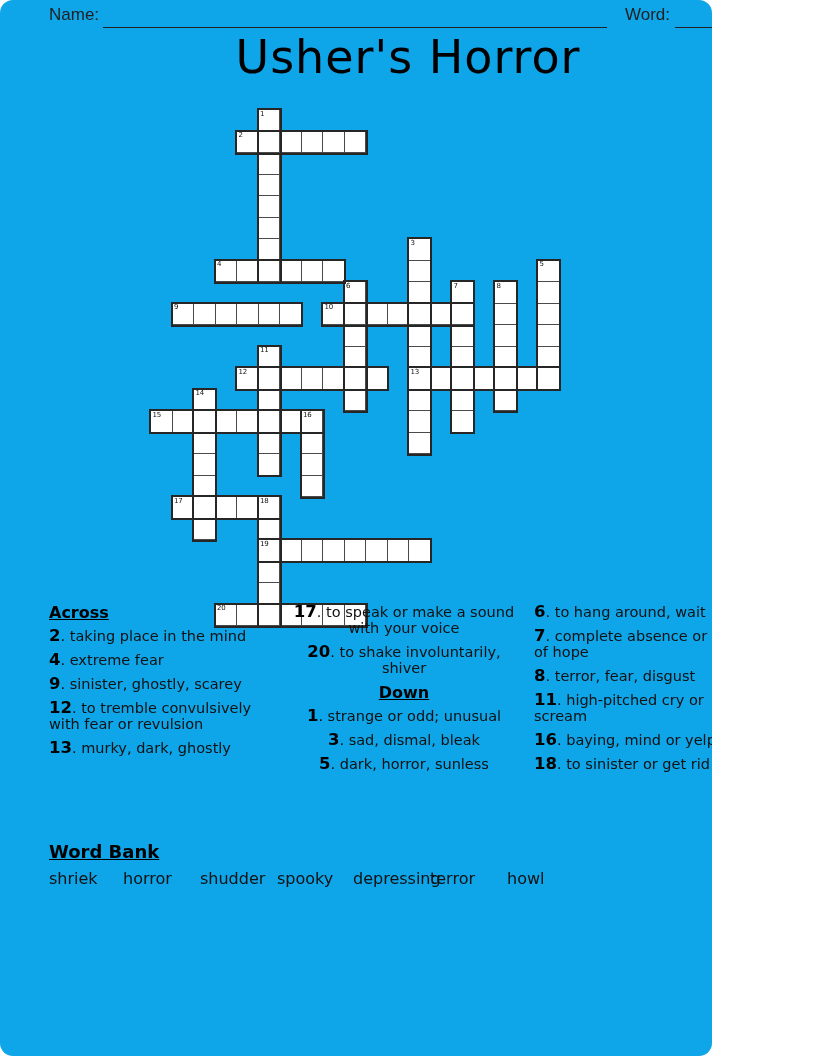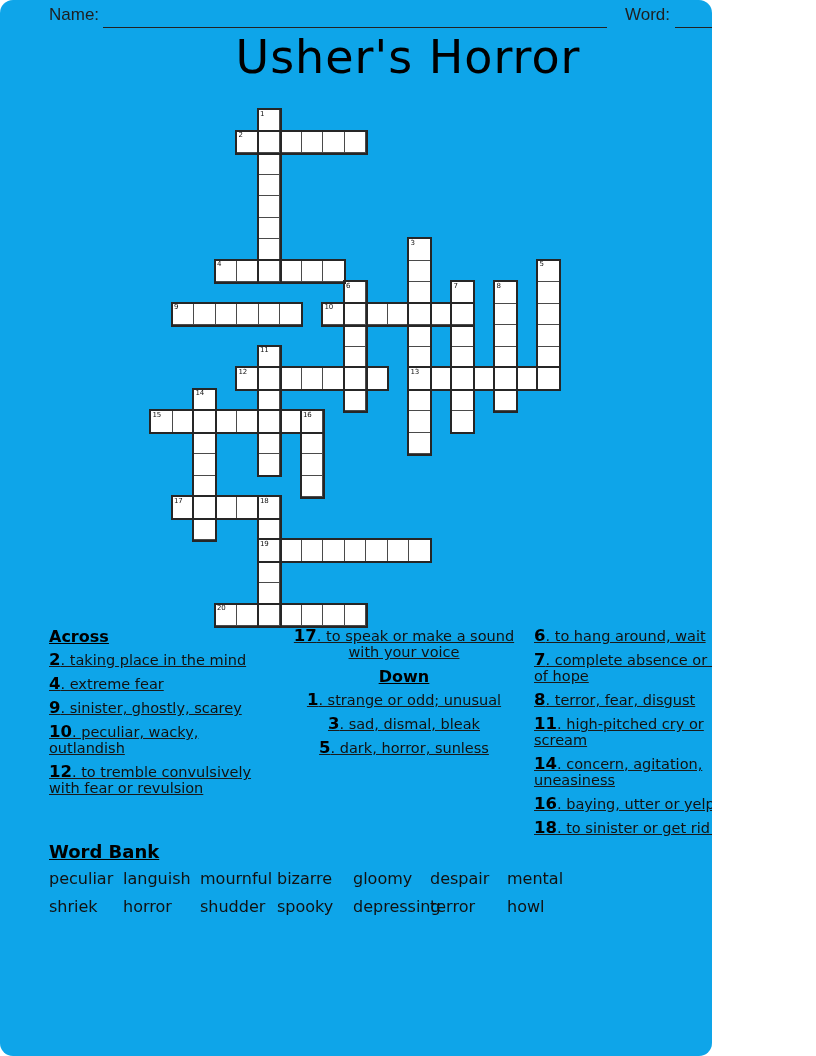--- a/index.html
+++ b/index.html
@@ -30,21 +30,21 @@
   }
   .cell-num {
     position:absolute; top:0.5px; left:1.5px; font-size:7px; line-height:7.5px;
     color:#101010; letter-spacing:-0.3px;
   }
   .word-outline {
     position:absolute; box-sizing:border-box; border:2px solid #262626;
     background:transparent; pointer-events:none;
   }
   
-  .clue-col { position:absolute; top:628px;text-decoration:underline; }
+  .clue-col { position:absolute; top:604px; }
   .clue-heading {
     font-weight:bold; font-size:16px; line-height:18px; margin-bottom:6px;
     text-decoration:underline; color:#000;
   }
   .clue { margin-bottom:8px; line-height:16px; }
   .cnum { font-weight:bold; font-size:16.5px; color:#000; }
   .ctext { font-size:14.5px; white-space:pre-wrap; color:#111; }
   
   .bank-heading {
     position:absolute; left:49px; top:841px; font-size:18px; font-weight:bold;
@@ -242,57 +242,47 @@
       <div class="word-outline" style="left: 106.5px; top: 386px; width: 25px; height: 132.5px;"></div>
       <div class="word-outline" style="left: 106.5px; top: 429px; width: 175.5px; height: 25px;"></div>
       <div class="word-outline" style="left: 63.5px; top: 493.5px; width: 154px; height: 25px;"></div>
     </div>
 
   <div id="col1" class="clue-col" style="left:49px;  width:232px;">
       <div class="clue-heading">Across</div>
       <div class="clue"><span class="cnum">2</span><span class="ctext">. taking place in the mind</span></div>
       <div class="clue"><span class="cnum">4</span><span class="ctext">. extreme fear</span></div>
       <div class="clue"><span class="cnum">9</span><span class="ctext">. sinister, ghostly, scarey</span></div>
-      <div class="clue"><span class="cnum">10</span><span class="ctext">. peculiar, wacky,
-outlandish</span></div>
       <div class="clue"><span class="cnum">12</span><span class="ctext">. to tremble convulsively
 with fear or revulsion</span></div>
+      <div class="clue"><span class="cnum">13</span><span class="ctext">. murky, dark, ghostly</span></div>
     </div>
   <div id="col2" class="clue-col" style="left:289px; width:230px;text-align:center;">
       <div class="clue"><span class="cnum">17</span><span class="ctext">. to speak or make a sound
 with your voice</span></div>
+      <div class="clue"><span class="cnum">20</span><span class="ctext">. to shake involuntarily,
+shiver</span></div>
       <div class="clue-heading">Down</div>
       <div class="clue"><span class="cnum">1</span><span class="ctext">. strange or odd; unusual</span></div>
       <div class="clue"><span class="cnum">3</span><span class="ctext">. sad, dismal, bleak</span></div>
       <div class="clue"><span class="cnum">5</span><span class="ctext">. dark, horror, sunless</span></div>
     </div>
   <div id="col3" class="clue-col" style="left:534px; width:252px;">
       <div class="clue"><span class="cnum">6</span><span class="ctext">. to hang around, wait</span></div>
       <div class="clue"><span class="cnum">7</span><span class="ctext">. complete absence or loss
 of hope</span></div>
       <div class="clue"><span class="cnum">8</span><span class="ctext">. terror, fear, disgust</span></div>
       <div class="clue"><span class="cnum">11</span><span class="ctext">. high-pitched cry or
 scream</span></div>
-      <div class="clue"><span class="cnum">14</span><span class="ctext">. concern, agitation,
-uneasiness</span></div>
-      <div class="clue"><span class="cnum">16</span><span class="ctext">. baying, utter or yelp</span></div>
+      <div class="clue"><span class="cnum">16</span><span class="ctext">. baying, mind or yelp</span></div>
       <div class="clue"><span class="cnum">18</span><span class="ctext">. to sinister or get rid of</span></div>
     </div>
 
   <div class="bank-heading">Word Bank</div>
   <div id="bank-rows">
-      <div class="bank-row">
-        <span class="bank-word">peculiar</span>
-        <span class="bank-word">languish</span>
-        <span class="bank-word">mournful</span>
-        <span class="bank-word">bizarre</span>
-        <span class="bank-word">gloomy</span>
-        <span class="bank-word">despair</span>
-        <span class="bank-word">mental</span>
-      </div>
       <div class="bank-row">
         <span class="bank-word">shriek</span>
         <span class="bank-word">horror</span>
         <span class="bank-word">shudder</span>
         <span class="bank-word">spooky</span>
         <span class="bank-word">depressing</span>
         <span class="bank-word">terror</span>
         <span class="bank-word">howl</span>
       </div>
     </div>

